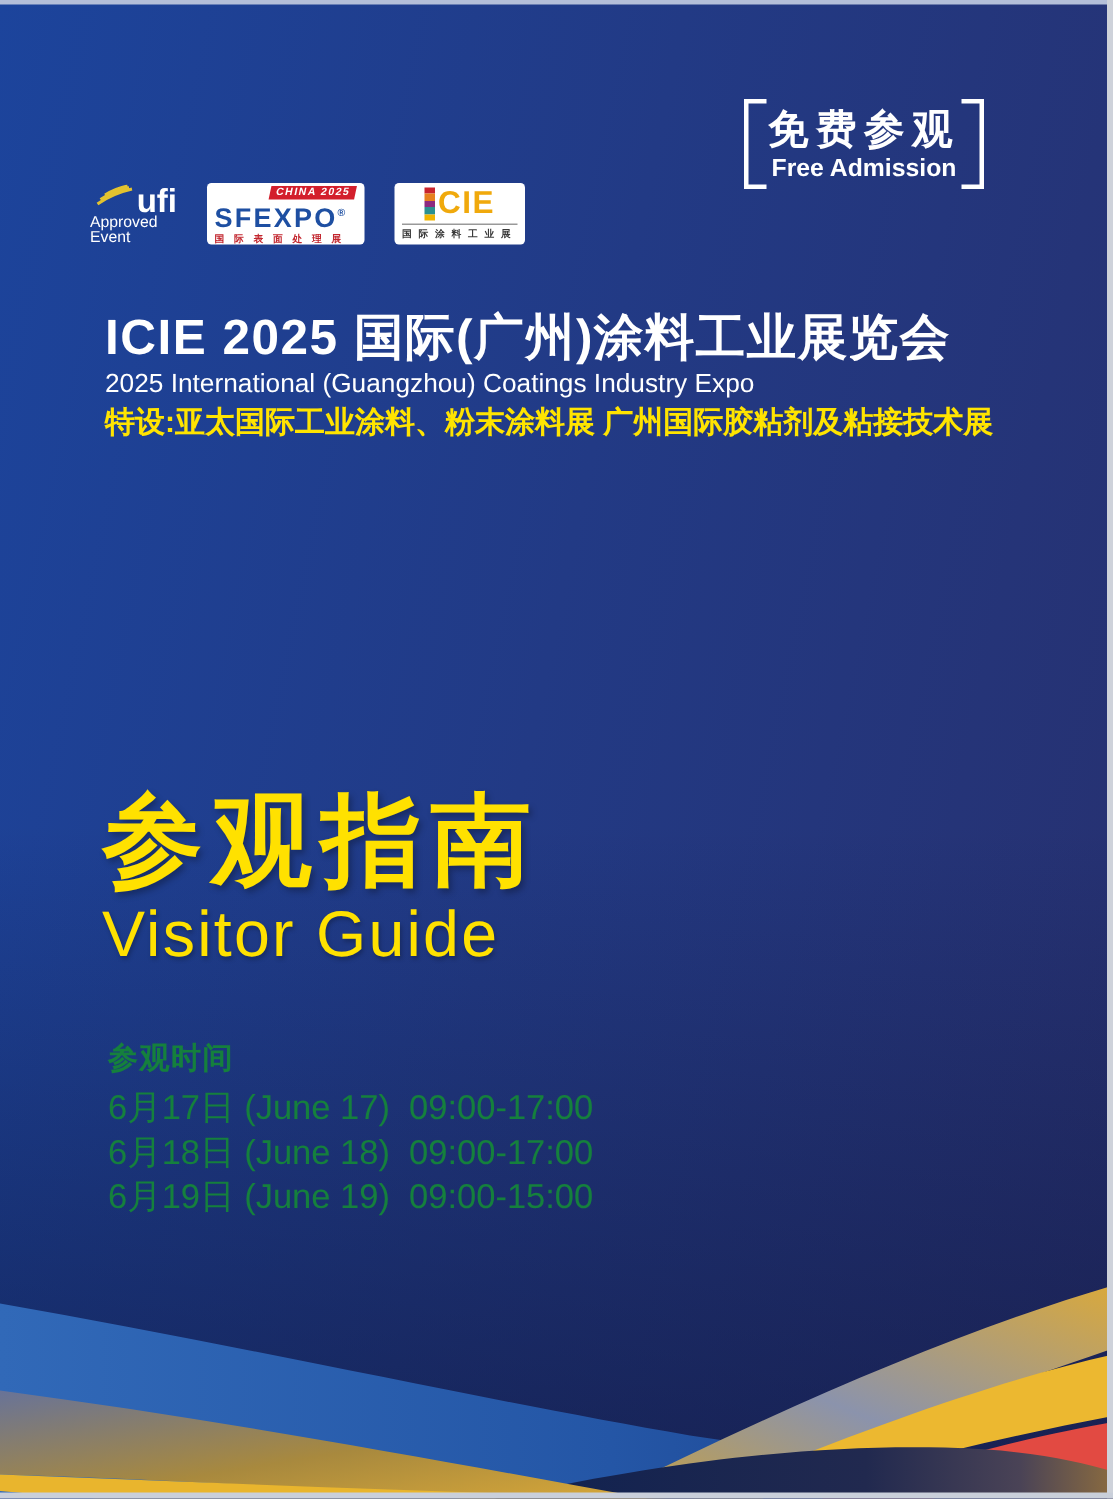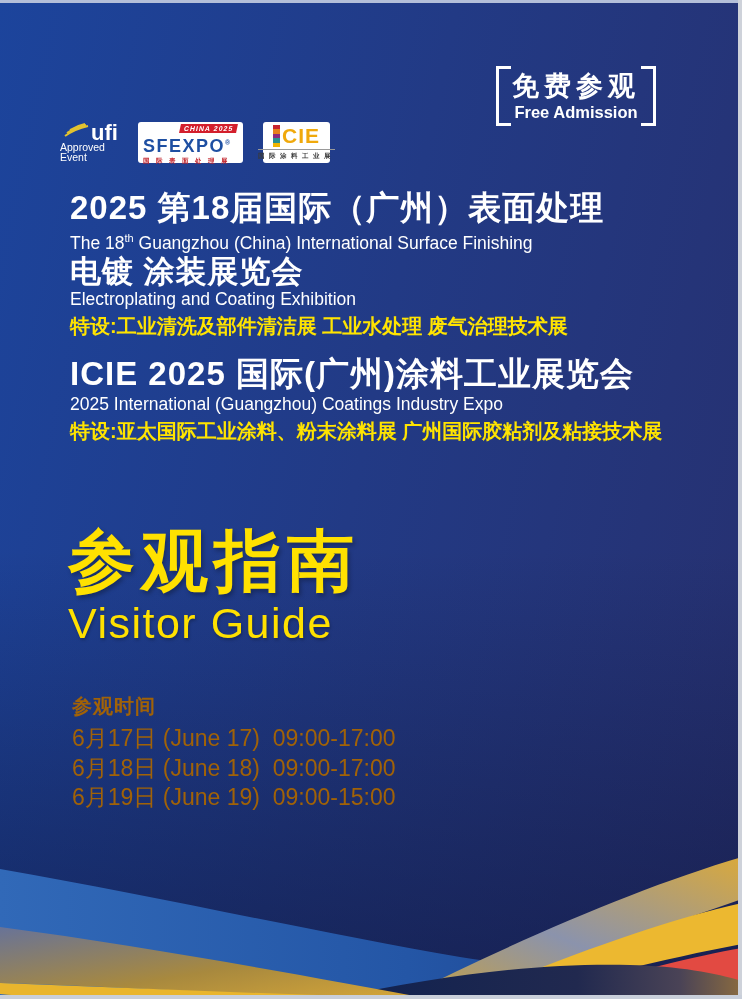--- a/index.html
+++ b/index.html
@@ -30,21 +30,21 @@
   .ufi-top{display:flex;align-items:flex-end;gap:1px;justify-content:flex-end;}
   .ufi-name{font-size:22px;font-weight:700;line-height:19px;}
   .ufi-sub{text-align:left;font-size:10.5px;line-height:10px;font-weight:500;}
   .logo-box{background:#fff;border-radius:3px;height:41px;box-sizing:border-box;}
   .sfexpo{width:105px;position:relative;padding:3px 5px;}
   .sf-tag{position:absolute;top:2px;right:6px;background:#d31f2c;color:#fff;font-size:7px;
           font-weight:700;padding:1px 4px;transform:skewX(-12deg);letter-spacing:1px;white-space:nowrap;}
   .sf-name{color:#1e4fa2;font-weight:800;font-size:18px;line-height:18px;margin-top:9px;letter-spacing:1.5px;white-space:nowrap;}
   .sf-name sup{font-size:7px;}
   .sf-sub{color:#c2262e;font-size:6.5px;letter-spacing:6.5px;line-height:8px;margin-top:2px;white-space:nowrap;font-weight:700;}
-  .icie{width:67px;padding:3px 6px;display:flex;flex-direction:column;align-items:center;}
+  .icie{width:87px;padding:3px 6px;display:flex;flex-direction:column;align-items:center;}
   .icie-top{display:flex;align-items:center;gap:2px;height:23px;}
   .icie-i{display:flex;flex-direction:column;width:7px;height:22px;}
   .icie-i span{flex:1;}
   .icie-i span:nth-child(1){background:#c8242e;}
   .icie-i span:nth-child(2){background:#e6801e;}
   .icie-i span:nth-child(3){background:#8c2a80;}
   .icie-i span:nth-child(4){background:#2a9090;}
   .icie-i span:nth-child(5){background:#f0b400;}
   .icie-rest{color:#f0a90c;font-weight:800;font-size:21px;line-height:22px;letter-spacing:1px;}
   .icie-sub{border-top:1px solid #999;color:#3a3a3a;font-size:6.5px;letter-spacing:4.5px;
@@ -60,21 +60,21 @@
   .show2{margin-top:17px;}
 
   
   .guide{position:absolute;left:68px;top:525px;color:#ffe100;}
   .guide-zh{font-size:67px;font-weight:900;letter-spacing:6px;line-height:72px;white-space:nowrap;
             text-shadow:2px 3px 4px rgba(0,0,0,.28);}
   .guide-en{font-size:43px;line-height:46px;letter-spacing:1.5px;margin-top:3px;font-weight:500;white-space:nowrap;
             text-shadow:1px 2px 3px rgba(0,0,0,.25);}
 
   
-  .times{position:absolute;left:72px;top:694px;color:#a16207;}
+  .times{position:absolute;left:72px;top:694px;color:#15803d;}
   .times-h{font-size:20px;font-weight:700;line-height:24px;letter-spacing:1px;}
   .times-rows{margin-top:6px;}
   .times-row{font-size:23px;line-height:29.5px;white-space:pre;font-weight:400;}
 
   
   .footer-svg{position:absolute;left:0;bottom:0;width:742px;height:186px;display:block;z-index:5;}
 </style>
 </head>
 <body>
 
@@ -120,27 +120,20 @@
           <span></span>
           <span></span>
         </span>
       <span class="icie-rest">CIE</span>
     </div>
     <div class="icie-sub">国际涂料工业展</div>
   </div>
 </div>
 
 <div class="shows">
-  <div class="show1">
-    <div class="t-big">2025 第18届国际（广州）表面处理</div>
-    <div class="t-sub"><span>The 18</span><sup>th</sup><span> Guangzhou (China) International Surface Finishing</span></div>
-    <div class="t-mid">电镀 涂装展览会</div>
-    <div class="t-sub">Electroplating and Coating Exhibition</div>
-    <div class="t-special">特设:工业清洗及部件清洁展 工业水处理 废气治理技术展</div>
-  </div>
   <div class="show2">
     <div class="t-big">ICIE 2025 国际(广州)涂料工业展览会</div>
     <div class="t-sub">2025 International (Guangzhou) Coatings Industry Expo</div>
     <div class="t-special">特设:亚太国际工业涂料、粉末涂料展 广州国际胶粘剂及粘接技术展</div>
   </div>
 </div>
 
 <div class="guide">
   <div class="guide-zh">参观指南</div>
   <div class="guide-en">Visitor Guide</div>

